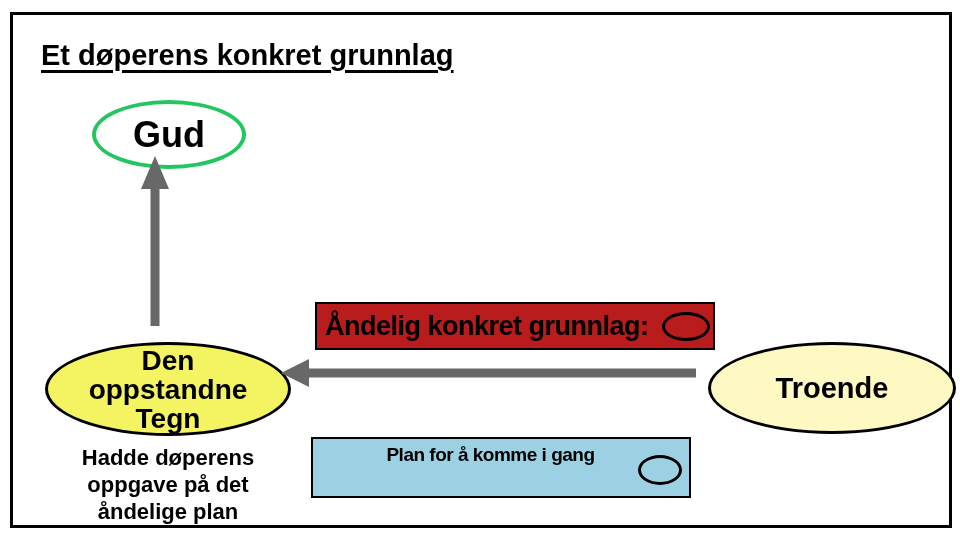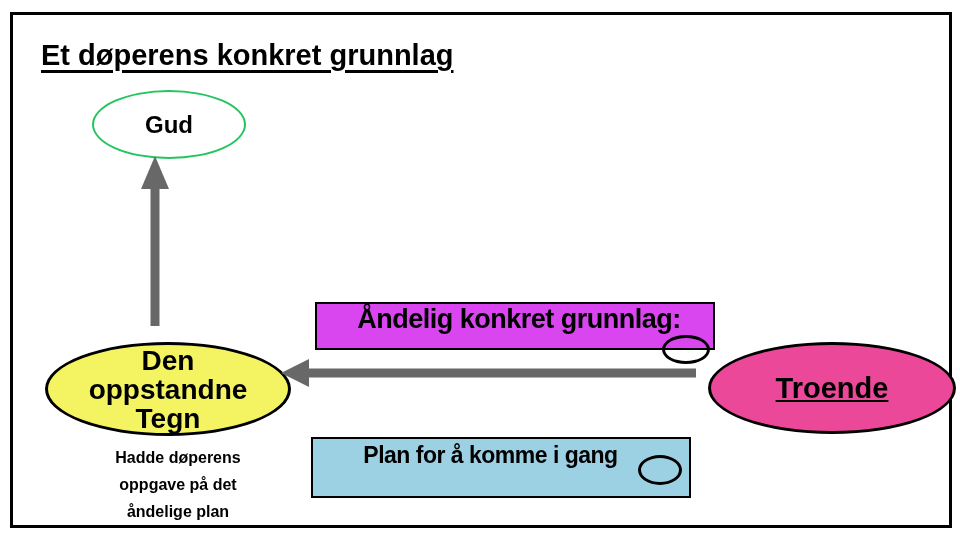--- a/index.html
+++ b/index.html
@@ -41,25 +41,25 @@
     border-radius: 50%;
     display: flex;
     align-items: center;
     justify-content: center;
     text-align: center;
     font-weight: bold;
     box-sizing: border-box;
   }
   .node-gud {
     left: 79px;
-    top: 75px;
+    top: 85px;
     width: 154px;
     height: 69px;
-    border: 2px solid #22c55e;
-    font-size: 24px;
+    border: 4px solid #22c55e;
+    font-size: 36px;
   }
   .node-jesus {
     left: 32px;
     top: 327px;
     width: 246px;
     height: 94px;
     border: 3px solid #000;
     font-size: 28px;
     line-height: 29px;
   }
@@ -69,26 +69,26 @@
     width: 248px;
     height: 92px;
     border: 3px solid #000;
     font-size: 29px;
   }
   .multiline {
     white-space: pre-line;
   }
   .caption {
     position: absolute;
-    left: 25px;
+    left: 15px;
     top: 429px;
     width: 280px;
     text-align: center;
     font-weight: bold;
-    font-size: 16px;
+    font-size: 22px;
     line-height: 27px;
     white-space: pre-line;
   }
   .box {
     position: absolute;
     box-sizing: border-box;
     border: 2px solid #000;
     display: flex;
     align-items: center;
   }
@@ -111,21 +111,21 @@
   }
   .plan-text {
     position: absolute;
     left: 0;
     top: 1px;
     width: 330px;
     text-align: center;
     font-weight: bold;
   }
   .plan-line1 {
-    font-size: 23px;
+    font-size: 19px;
     line-height: 30px;
     letter-spacing: -0.5px;
     white-space: nowrap;
     padding-left: 25px;
   }
   .plan-line2 {
     font-size: 20px;
     line-height: 24px;
     white-space: nowrap;
   }
@@ -169,33 +169,33 @@
   <div class="node node-jesus" style="background-color: rgb(244, 244, 99);">
     <span class="multiline">Den
 oppstandne
 Tegn</span>
   </div>
 
   <div class="caption">Hadde døperens
 oppgave på det
 åndelige plan</div>
 
-  <div class="box box-grunnlag" style="background-color: #d946ef; flex-direction: column;">
+  <div class="box box-grunnlag" style="background-color: #b91c1c;">
     <span>Åndelig konkret grunnlag:</span>
     <span class="mini-ellipse mini-grunnlag"></span>
   </div>
 
   <div class="box box-plan" style="background-color: rgb(156, 209, 227);">
     <div class="plan-text">
       <div class="plan-line1">Plan for å komme i gang</div>
     </div>
     <span class="mini-ellipse mini-plan"></span>
   </div>
 
-  <div class="node node-troende" style="background-color: #ec4899; text-decoration: underline;">
+  <div class="node node-troende" style="background-color: #fef9c3;">
     <span>Troende</span>
   </div>
 
 </div>
 
 <svg class="arrows" width="960" height="540" viewBox="0 0 960 540">
 
   <line x1="155" y1="188" x2="155" y2="326" stroke-width="9" stroke="#686868"></line>
   <polygon points="155,156 141,189 169,189" fill="#686868"></polygon>
 

